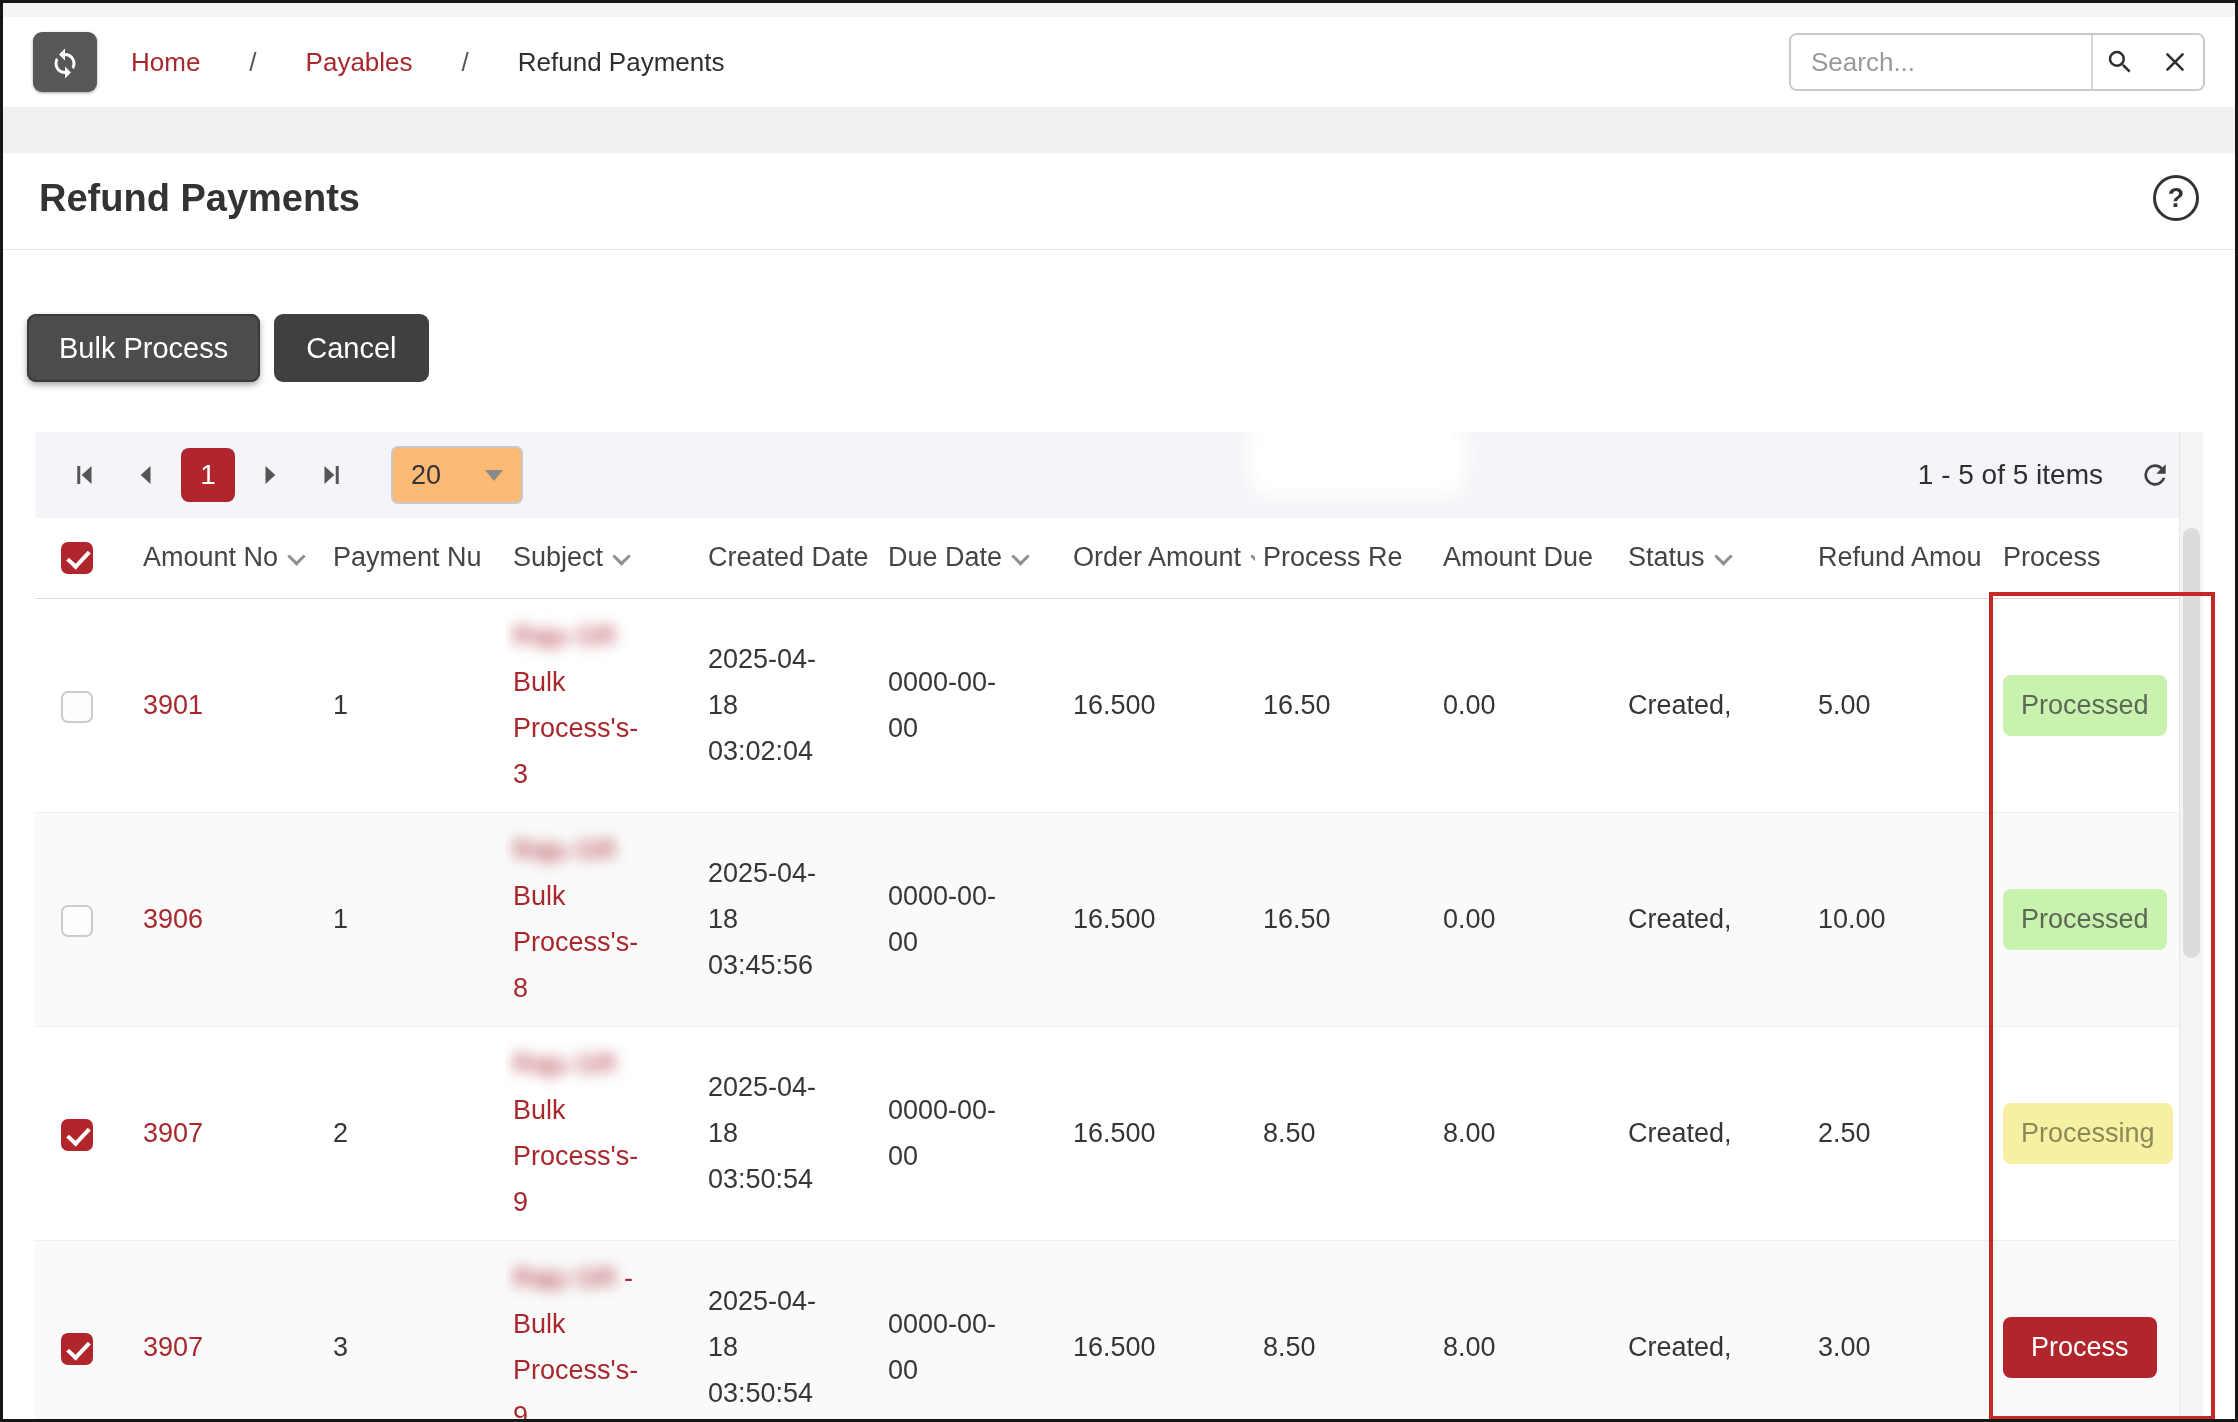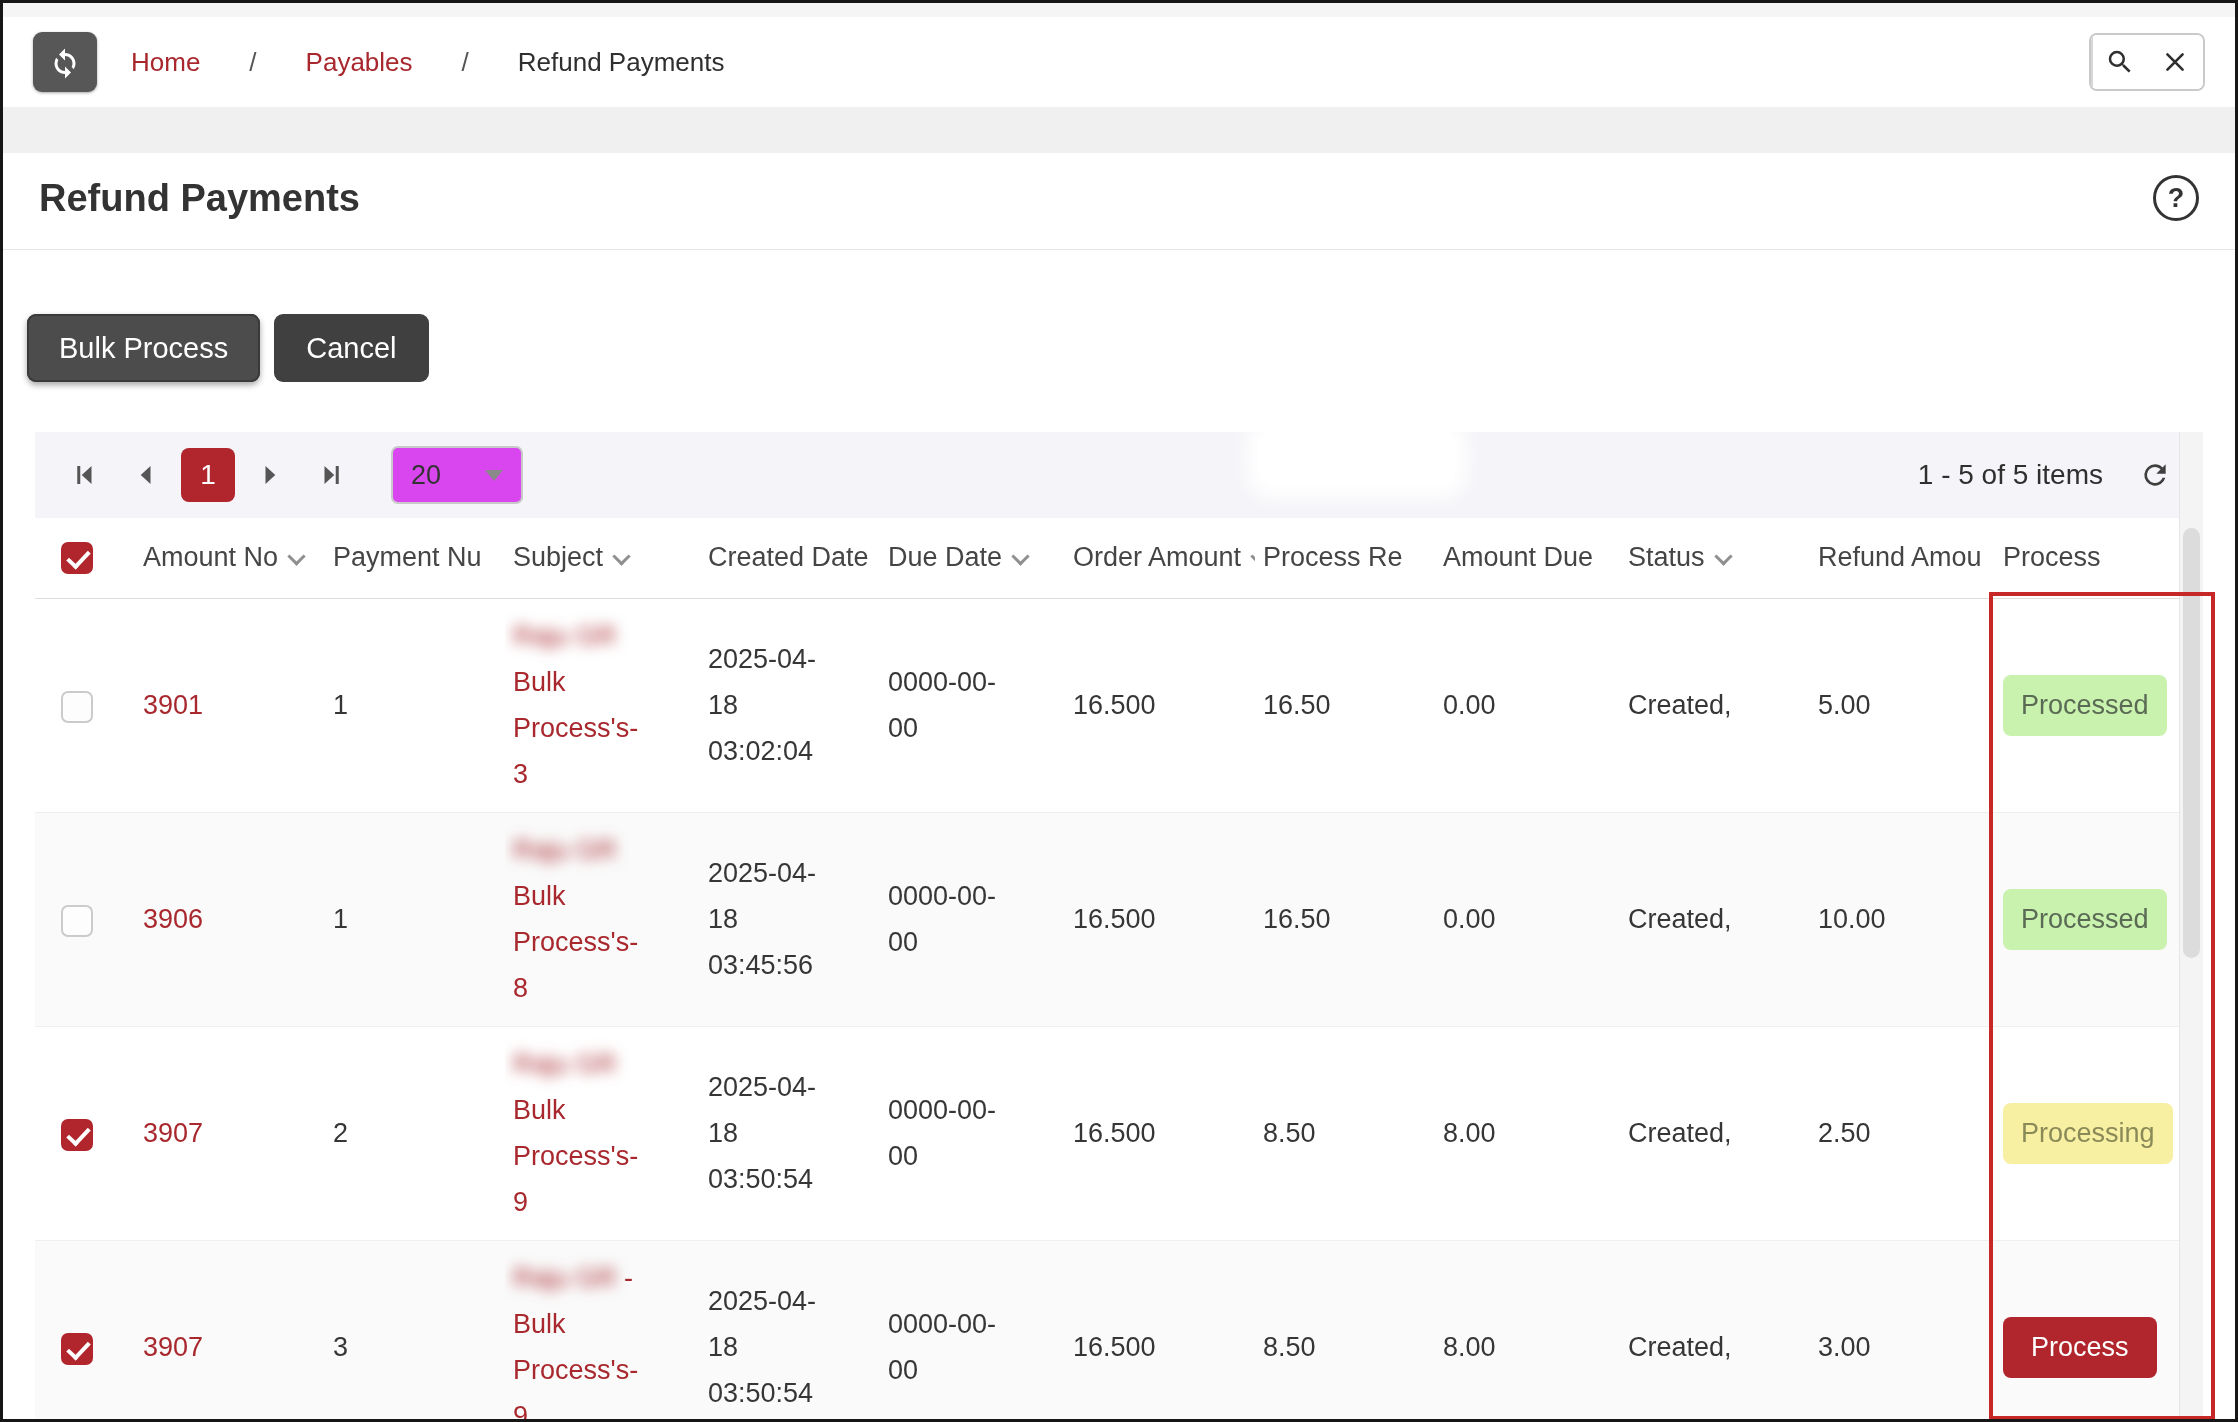--- a/index.html
+++ b/index.html
@@ -44,21 +44,21 @@
   .btn-dark { background:#4c4c4c; box-shadow:0 3px 6px rgba(0,0,0,.35), inset 0 0 0 2px #3a3a3a; }
   .btn-red { background:#404040; }
 
   
   .grid { margin:50px 32px 0; position:relative; }
   .pager { height:86px; background:#f5f5f9; display:flex; align-items:center;
     padding:0 22px; position:relative; }
   .pg-btn { width:54px; height:54px; background:transparent; border:none; border-radius:8px;
     display:flex; align-items:center; justify-content:center; margin-right:8px; cursor:pointer; }
   .pg-btn.current { background:#b1262c; color:#fff; font-size:28px; font-family:inherit; }
-  .page-size { margin-left:24px; width:132px; height:58px; background:#d946ef;
+  .page-size { margin-left:24px; width:132px; height:58px; background:#fdba74;
     border:2px solid #c9c9c9; border-radius:7px; display:flex; align-items:center;
     justify-content:space-between; padding:0 18px; font-size:27px; color:#333; cursor:pointer; }
   .caret { width:0; height:0; border-left:9px solid transparent; border-right:9px solid transparent;
     border-top:11px solid #8a8a8a; }
   .pager-right { margin-left:auto; display:flex; align-items:center; gap:36px; padding-right:10px;justify-content:center; }
   .pager-info { font-size:28px; color:#2f2f2f; }
   .pager-refresh { background:none; border:none; cursor:pointer; display:flex; align-items:center; }
   .blur-box { position:absolute; left:1224px; top:-2px; width:196px; height:56px;
     background:rgba(255,255,255,.92); border-radius:12px;
     box-shadow:0 0 18px 12px rgba(255,255,255,.95); }
@@ -114,20 +114,21 @@
       </span>
     </button>
     <nav class="breadcrumb">
       <a>Home</a>
       <span class="sep">/</span>
       <a>Payables</a>
       <span class="sep">/</span>
       <span class="current">Refund Payments</span>
     </nav>
     <div class="search-group">
+      <input class="search-input" type="text" placeholder="Search..." style="">
       <button class="icon-btn search-btn">
         <span style="display:flex;">
           <svg width="30" height="30" viewBox="0 0 24 24">
               <path fill="#2f2f2f" d="M15.5 14h-.79l-.28-.27A6.47 6.47 0 0 0 16 9.5 6.5 6.5 0 1 0 9.5 16c1.61 0 3.09-.59 4.23-1.57l.27.28v.79l5 4.99L20.49 19l-4.99-5zm-6 0A4.5 4.5 0 1 1 14 9.5 4.49 4.49 0 0 1 9.5 14z"></path>
             </svg>
         </span>
       </button>
       <button class="icon-btn">
         <span style="display:flex;">
           <svg width="26" height="26" viewBox="0 0 24 24">

